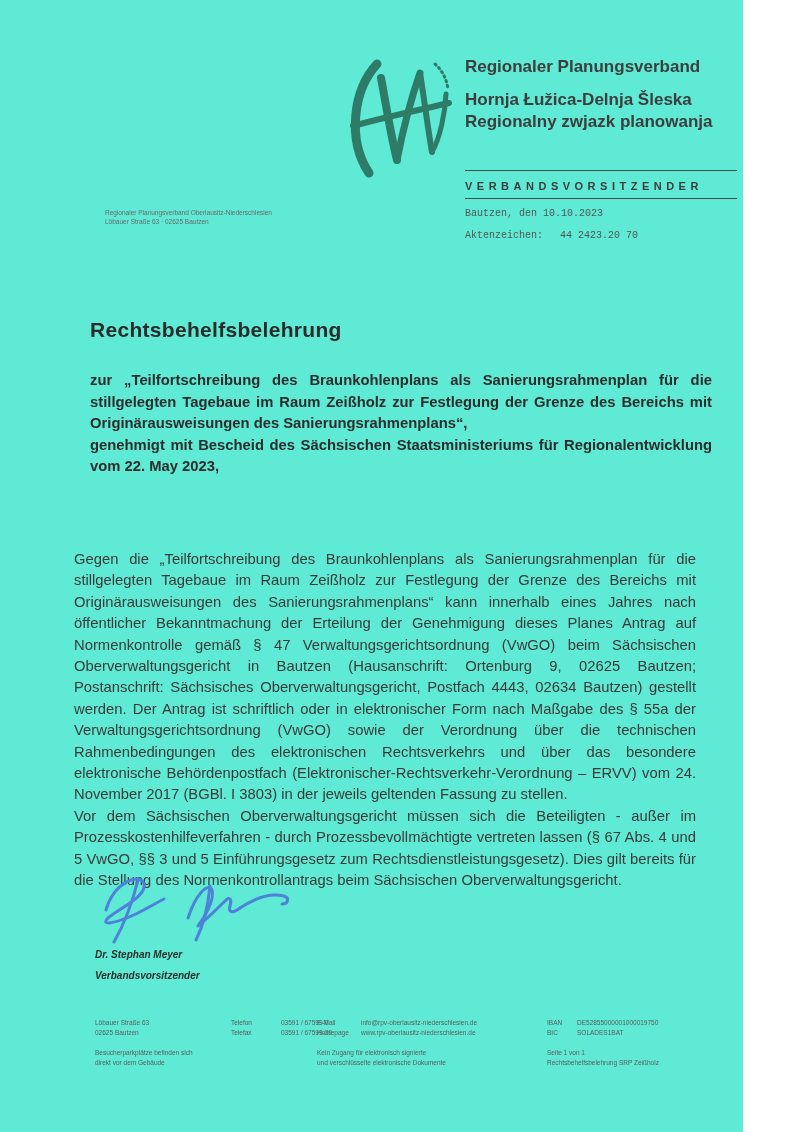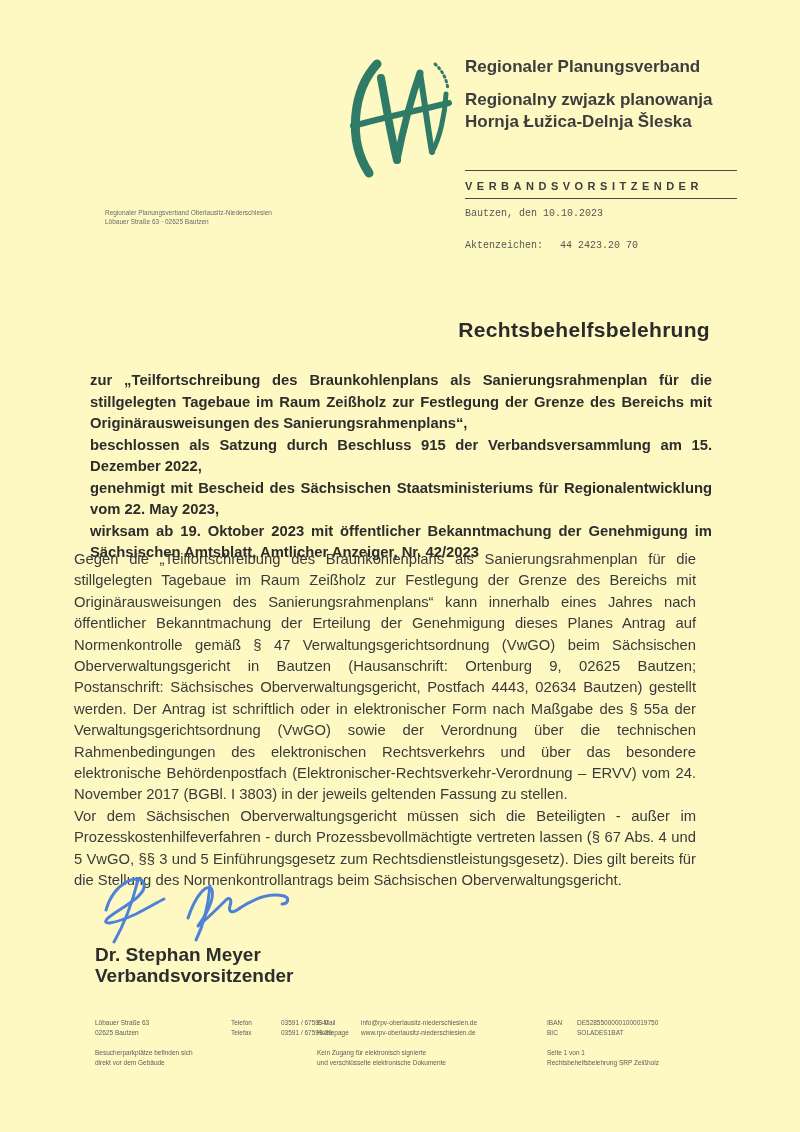--- a/index.html
+++ b/index.html
@@ -1,22 +1,22 @@
 <!DOCTYPE html>
 <html><head>
 <meta charset="utf-8">
 <style>
   * { margin: 0; padding: 0; box-sizing: border-box; }
   html, body { background: #ffffff; }
   body { font-family: "Liberation Sans", sans-serif; }
   .page {
     position: relative;
-    width: 800px;
+    width: 743px;
     height: 1132px;
-    background: #fef9c3;
+    background: #5eead4;
     overflow: hidden;
     color: #2f2f2f;
   }
   .abs { position: absolute; }
 
   
   .org-block { left: 465px; top: 56px; width: 290px; }
   .org-line { font-size: 17px; font-weight: bold; line-height: 22px; color: #3d3d3d; }
   .org-gap { height: 11px; }
   .role-banner {
@@ -25,47 +25,47 @@
     border-bottom: 1.5px solid #4a4a4a;
     padding: 5px 0 4px 0;
   }
   .role-banner span {
     font-size: 11px; font-weight: bold; letter-spacing: 4.5px; color: #3d3d3d;
   }
 
   
   .sender-small { left: 105px; top: 208px; width: 270px; font-size: 6.5px; line-height: 9px; color: #6a6a6a; }
   .date-block { left: 465px; top: 207px; width: 280px; font-size: 10px; line-height: 13px; color: #555; font-family: Liberation Mono, monospace; }
-  .ref-row { margin-top: 19px; display: flex; }
+  .ref-row { margin-top: 9px; display: flex; }
   .ref-label { width: 95px; }
 
   
   .doc-title {
     left: 90px; top: 318px; width: 620px;
-    text-align: right; font-size: 21px; font-weight: bold; color: #2b2b2b;
+    text-align: left; font-size: 21px; font-weight: bold; color: #2b2b2b;
     letter-spacing: 0.3px;
   }
 
   
   .intro-block { left: 90px; top: 370px; width: 622px; }
   .intro-block p {
     font-size: 14.8px; line-height: 21.5px; font-weight: bold;
     text-align: justify; color: #2d2d2d;
   }
 
   
   .body-block { left: 74px; top: 549px; width: 622px; }
   .body-block p {
     font-size: 14.8px; line-height: 21.4px; color: #3a3a3a;
     text-align: justify;
   }
 
   
   .signature-ink { left: 92px; top: 866px; }
-  .signature-name { left: 95px; top: 944px; font-size: 19px; font-weight: bold; line-height: 21px; color: #2d2d2d; }
+  .signature-name { left: 95px; top: 944px; font-size: 10px; font-weight: bold; line-height: 21px; color: #2d2d2d; font-style: italic; }
 
   
   .ft { font-size: 6.5px; line-height: 9.5px; color: #5c5c5c; }
   .ft div { white-space: nowrap; }
   .f-b1 { top: 1018px; }
   .f-b2 { top: 1048px; }
   .fx1 { left: 95px; }
   .fx2l { left: 231px; }
   .fx2v { left: 281px; }
   .fx3l { left: 317px; }
@@ -88,22 +88,22 @@
         <path d="M87,100 C95,86 100,62 101,42" stroke-width="5"></path>
         <path d="M90,12 C98,19 102,28 103,38" stroke-width="3" stroke-dasharray="1.5,3.5"></path>
         <path d="M8,74 C36,66 74,58 104,51" stroke-width="6"></path>
       </g>
     </svg>
   </div>
 
   <div class="abs org-block">
     <div class="org-line">Regionaler Planungsverband</div>
     <div class="org-gap"></div>
+    <div class="org-line">Hornja Łužica-Delnja Šleska</div>
     <div class="org-line">Regionalny zwjazk planowanja</div>
-    <div class="org-line">Hornja Łužica-Delnja Šleska</div>
   </div>
 
   <div class="abs role-banner">
     <span>VERBANDSVORSITZENDER</span>
   </div>
 
   <div class="abs sender-small">
     <div>Regionaler Planungsverband Oberlausitz-Niederschlesien</div>
     <div>Löbauer Straße 63 · 02625 Bautzen</div>
   </div>
@@ -113,23 +113,21 @@
     <div class="ref-row">
       <span class="ref-label">Aktenzeichen:</span>
       <span>44 2423.20 70</span>
     </div>
   </div>
 
   <div class="abs doc-title">Rechtsbehelfsbelehrung</div>
 
   <div class="abs intro-block">
     <p>zur „Teilfortschreibung des Braunkohlenplans als Sanierungsrahmenplan für die stillgelegten Tagebaue im Raum Zeißholz zur Festlegung der Grenze des Bereichs mit Originärausweisungen des Sanierungsrahmenplans“,</p>
-    <p>beschlossen als Satzung durch Beschluss 915 der Verbandsversammlung am 15. Dezember 2022,</p>
     <p>genehmigt mit Bescheid des Sächsischen Staatsministeriums für Regionalentwicklung vom 22. May 2023,</p>
-    <p>wirksam ab 19. Oktober 2023 mit öffentlicher Bekanntmachung der Genehmigung im Sächsischen Amtsblatt, Amtlicher Anzeiger, Nr. 42/2023</p>
   </div>
 
   <div class="abs body-block">
     <p>Gegen die „Teilfortschreibung des Braunkohlenplans als Sanierungsrahmenplan für die stillgelegten Tagebaue im Raum Zeißholz  zur Festlegung der Grenze des Bereichs mit Originärausweisungen des Sanierungsrahmenplans“ kann innerhalb eines Jahres nach öffentlicher Bekanntmachung der Erteilung der Genehmigung dieses Planes Antrag auf Normenkontrolle gemäß § 47 Verwaltungsgerichtsordnung (VwGO) beim Sächsischen Oberverwaltungsgericht in Bautzen (Hausanschrift: Ortenburg 9, 02625 Bautzen; Postanschrift: Sächsisches Oberverwaltungsgericht, Postfach 4443, 02634 Bautzen) gestellt werden. Der Antrag ist schriftlich oder in elektronischer Form nach Maßgabe des § 55a der Verwaltungsgerichtsordnung (VwGO) sowie der Verordnung über die technischen Rahmenbedingungen des elektronischen Rechtsverkehrs und über das besondere elektronische Behördenpostfach (Elektronischer-Rechtsverkehr-Verordnung – ERVV) vom 24. November 2017 (BGBl. I 3803) in der jeweils geltenden Fassung zu stellen.</p>
     <p>Vor dem Sächsischen Oberverwaltungsgericht müssen sich die Beteiligten - außer im Prozesskostenhilfeverfahren - durch Prozessbevollmächtigte vertreten lassen (§ 67 Abs. 4 und 5 VwGO, §§ 3 und 5 Einführungsgesetz zum Rechtsdienstleistungsgesetz). Dies gilt bereits für die Stellung des Normenkontrollantrags beim Sächsischen Oberverwaltungsgericht.</p>
   </div>
 
   <div class="abs signature-ink">
     <svg width="210" height="78" viewBox="0 0 210 78">
       <g fill="none" stroke="#4d82d8" stroke-width="3" stroke-linecap="round" stroke-linejoin="round">

